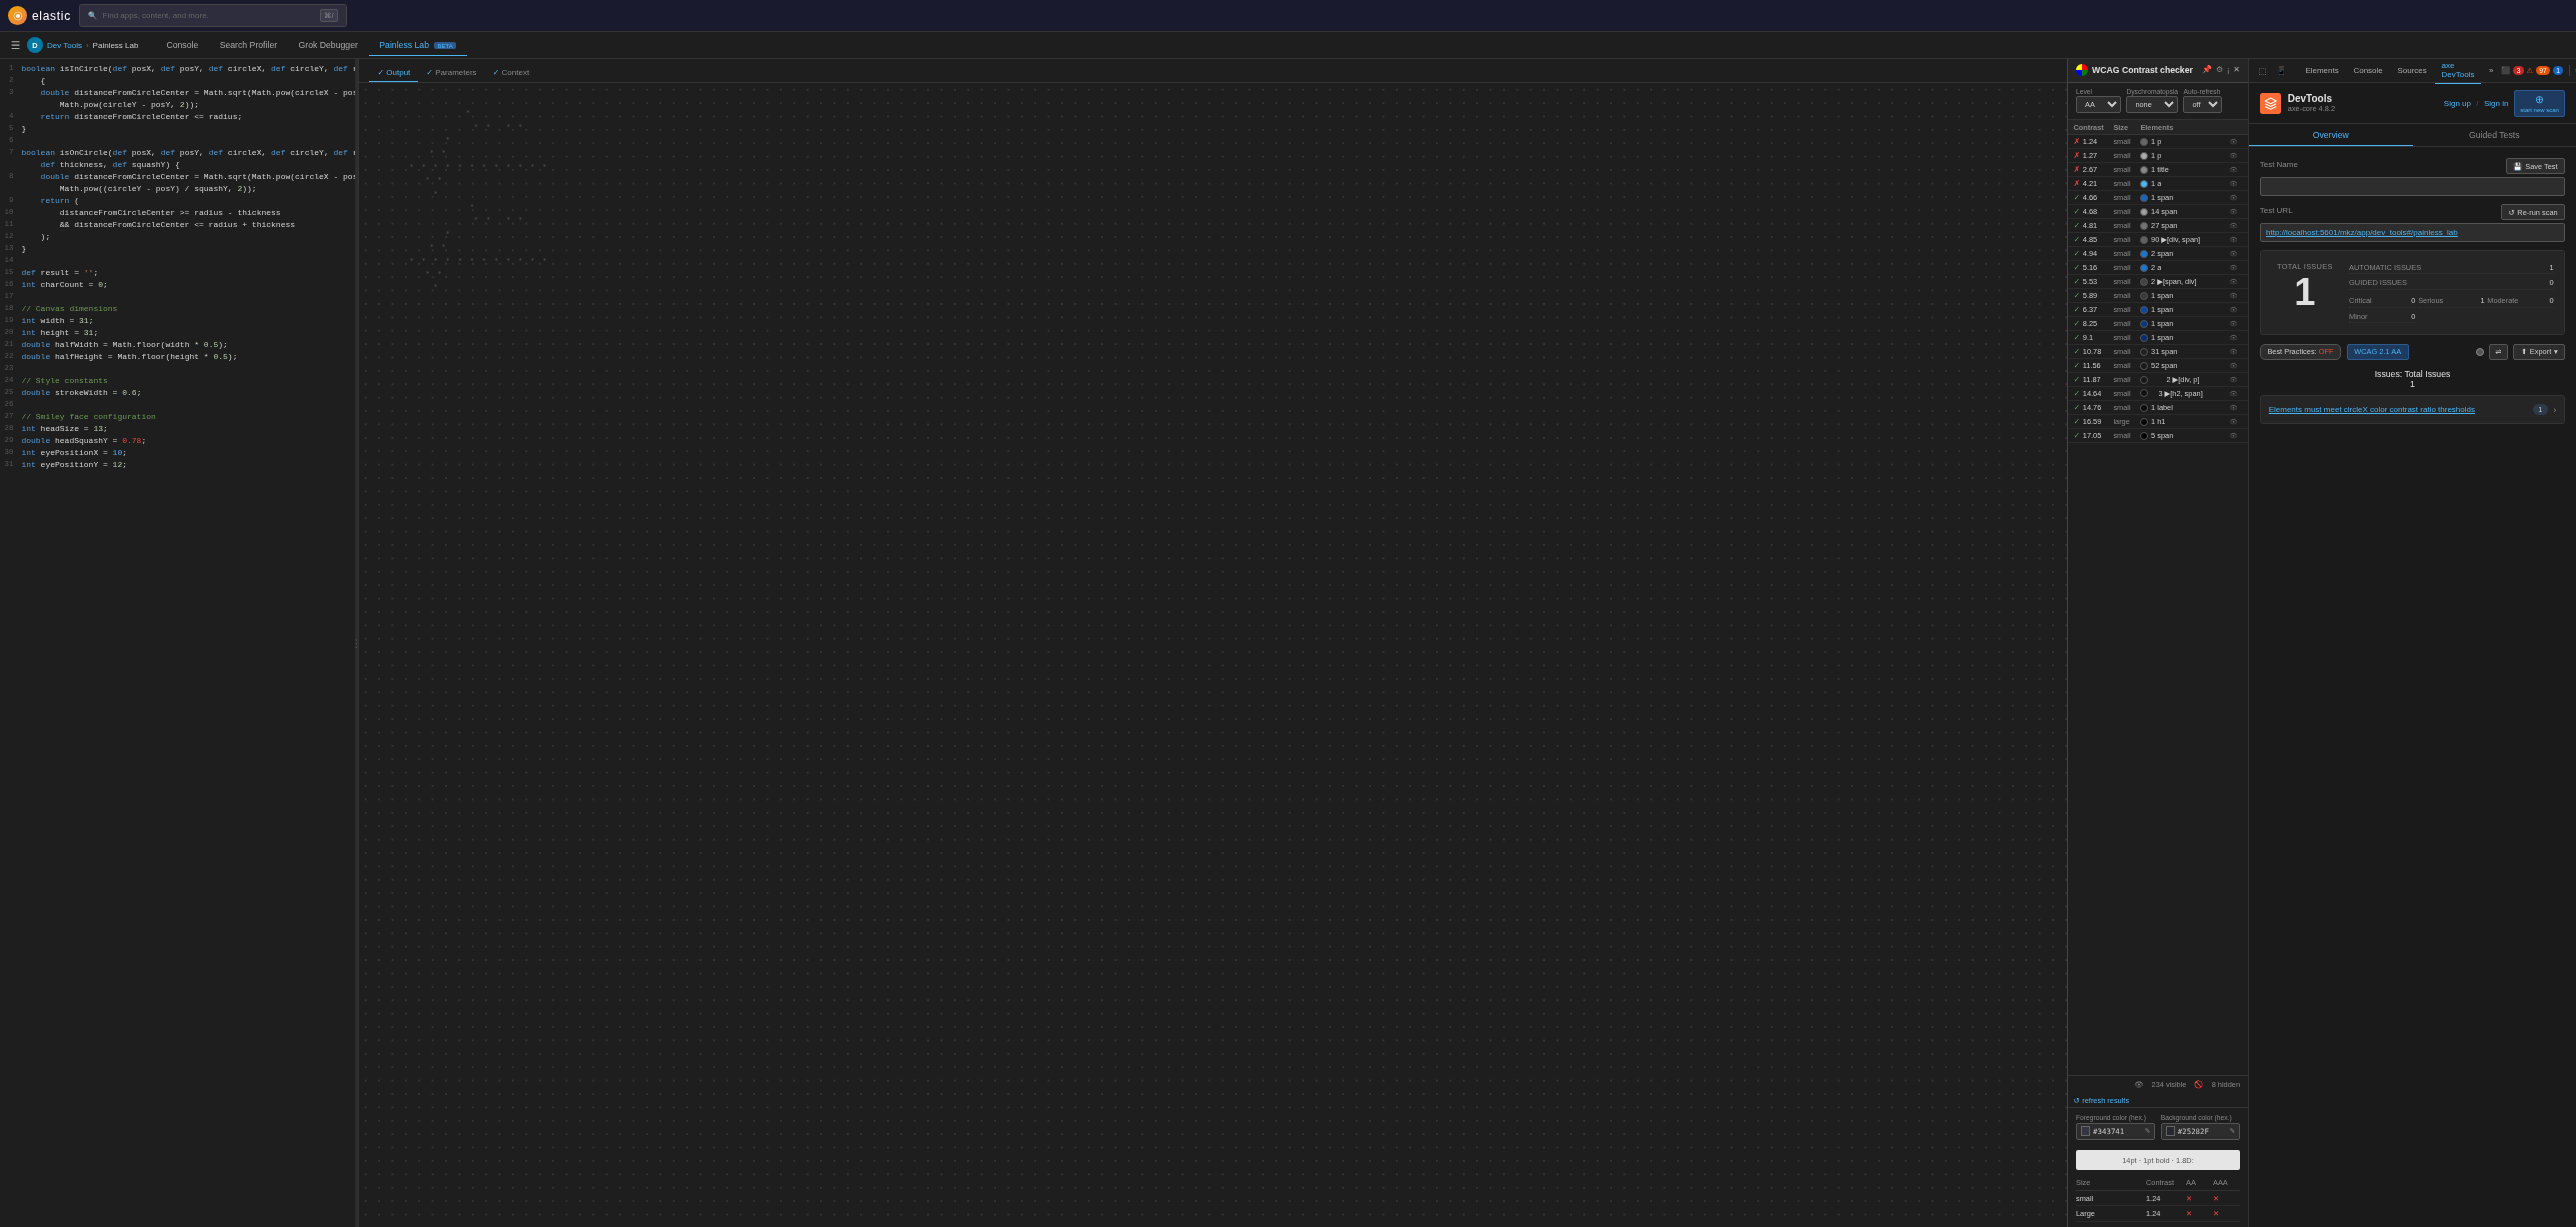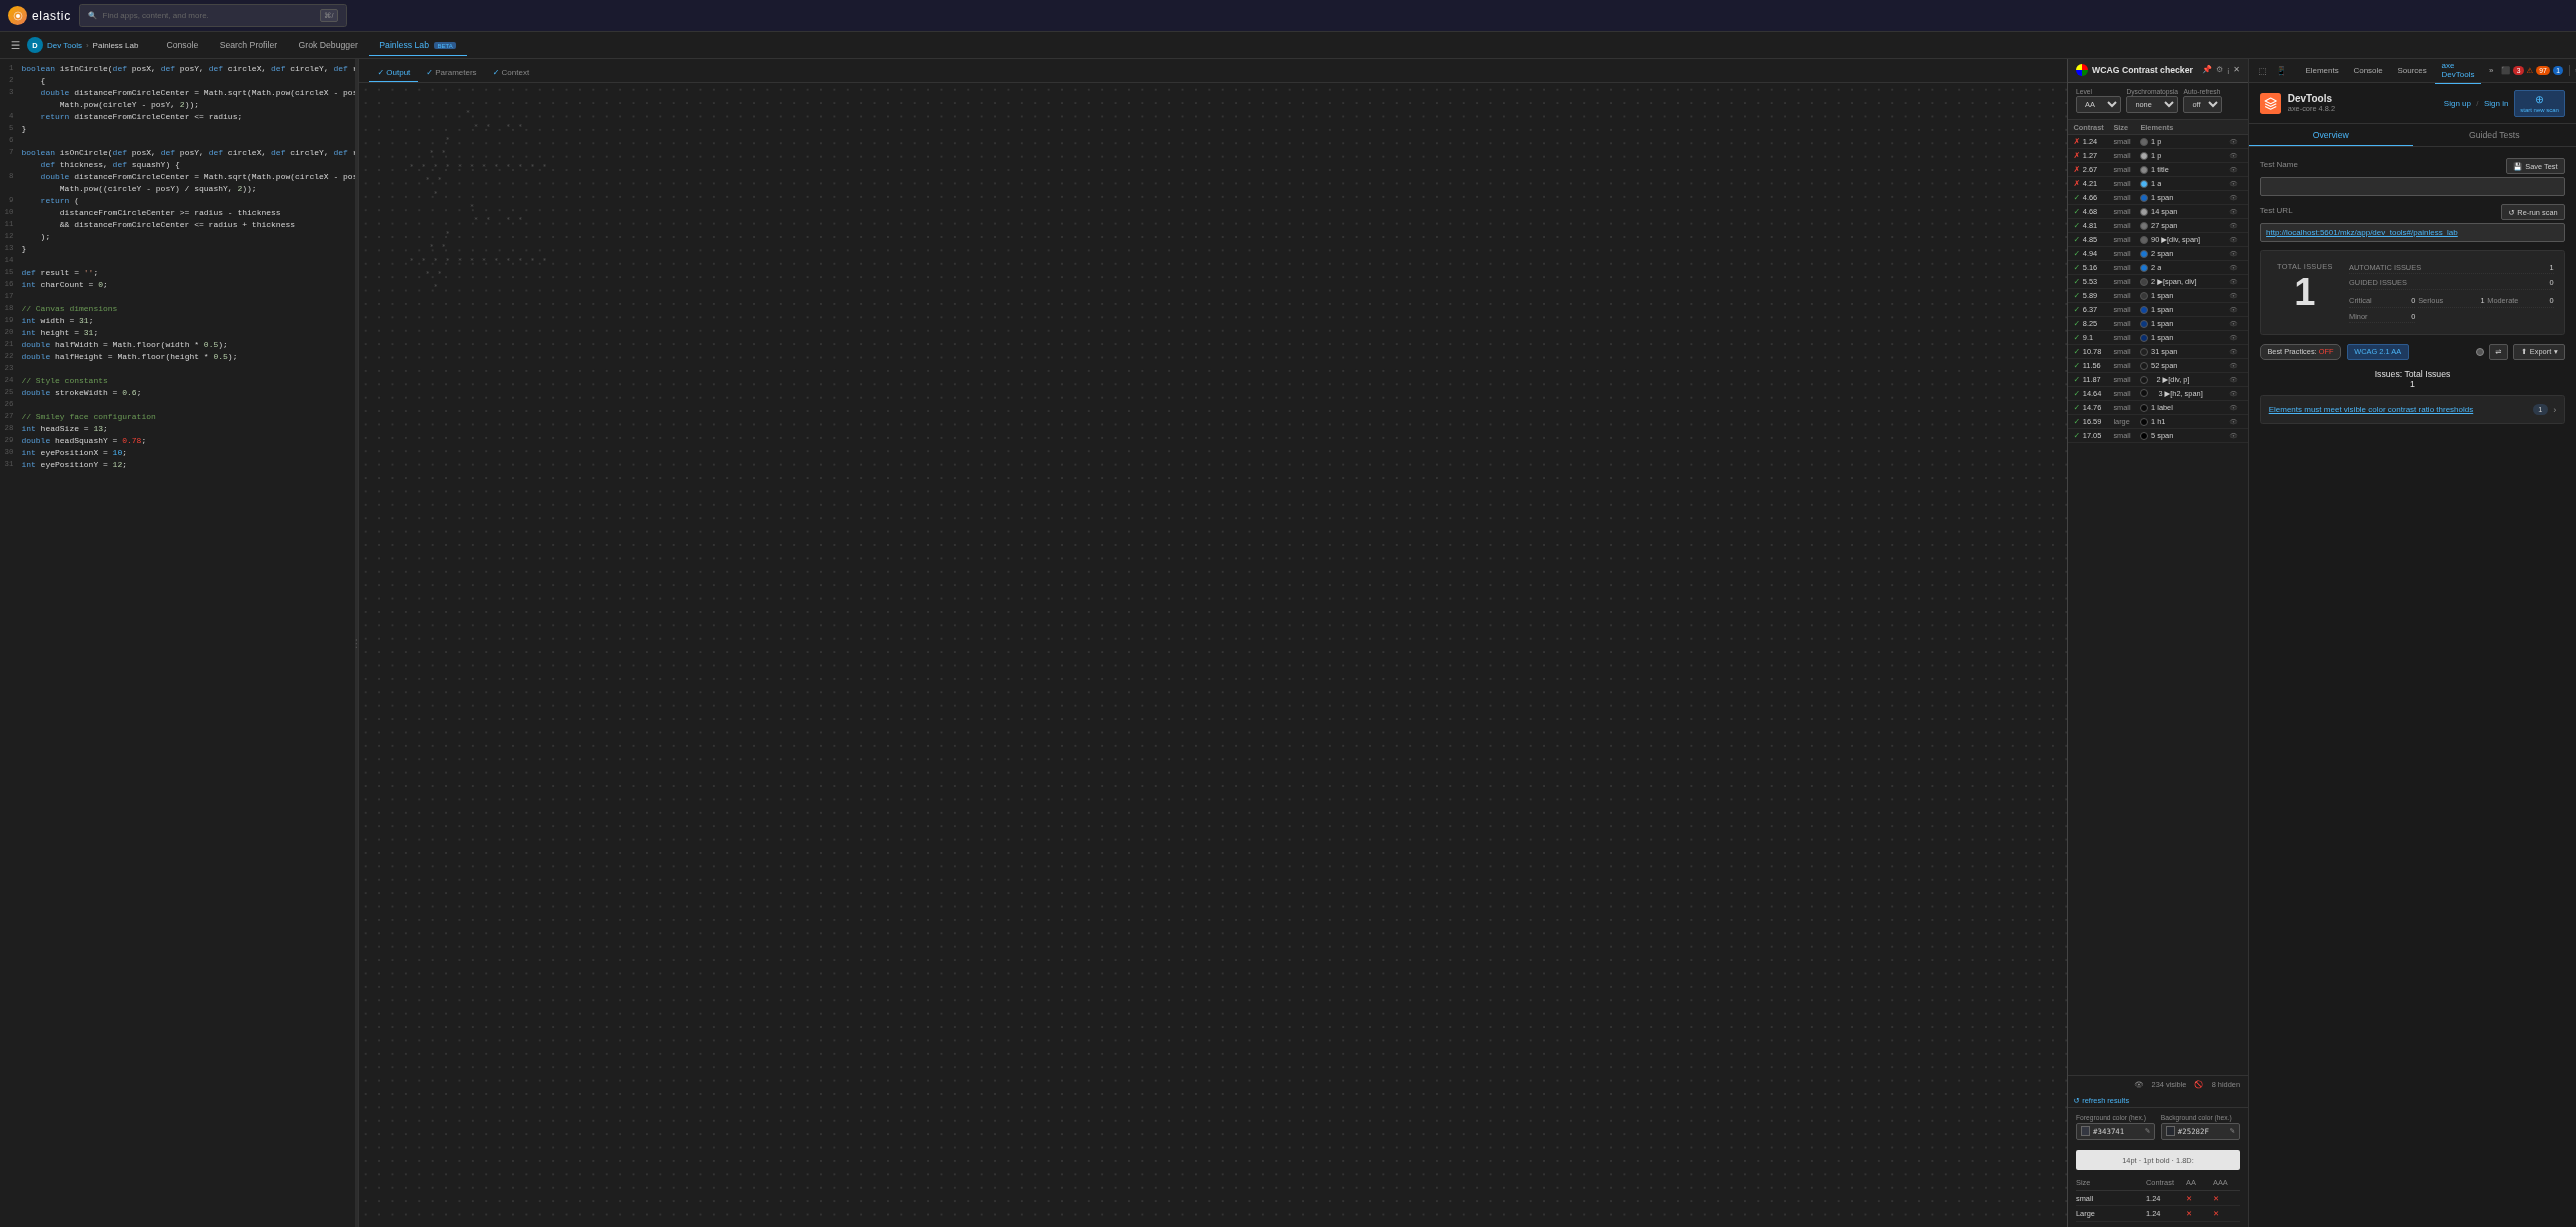--- a/index.html
+++ b/index.html
@@ -623,21 +623,21 @@
       <span class="elements-text">52 span</span>
     </div>
     <span class="eye-icon">👁</span>
   </div>
         <div class="contrast-row">
     <div class="contrast-val">
       <span class="check-pass">✓</span>
       <span>11.87</span>
     </div>
     <span style="color:#888">small</span>
-    <div style="display:flex;align-items:center;gap:8px">
+    <div style="display:flex;align-items:center;gap:18px">
       <div class="color-swatch" style="background:#161616"></div>
       <span class="elements-text">2 ▶[div, p]</span>
     </div>
     <span class="eye-icon">👁</span>
   </div>
         <div class="contrast-row">
     <div class="contrast-val">
       <span class="check-pass">✓</span>
       <span>14.64</span>
     </div>
@@ -874,21 +874,21 @@
             <span>▾</span>
           </button>
         </div>
 
         <div class="issues-header">
           <span class="issues-title">Issues: Total Issues</span>
           <span class="issues-count">1</span>
         </div>
 
         <div class="issue-item">
-          <span class="issue-text">Elements must meet visible color contrast ratio thresholds</span>
+          <span class="issue-text">Elements must meet circleX color contrast ratio thresholds</span>
           <span class="issue-badge">1</span>
           <span class="issue-arrow">›</span>
         </div>
       </div>
     </div>
   </div>
 </div>
 
 
 </body></html>

